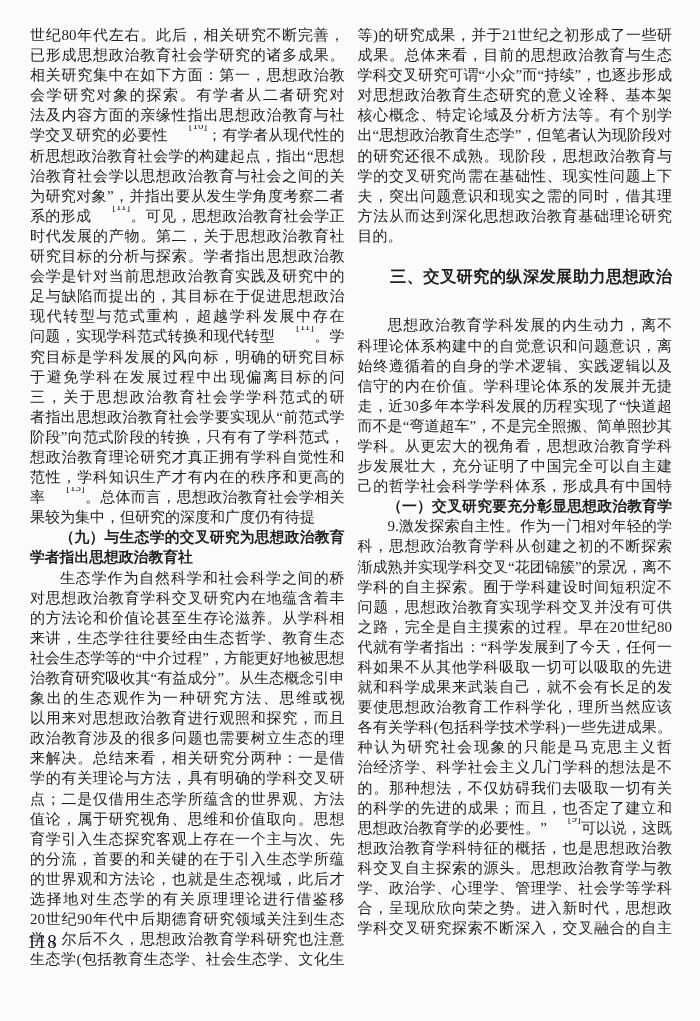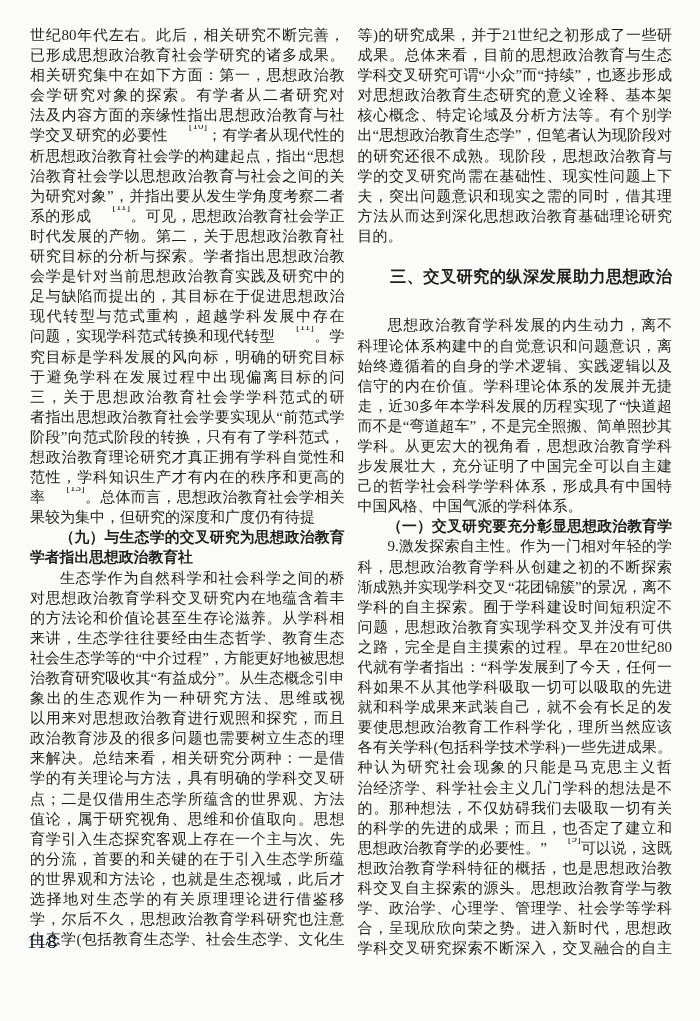--- a/index.html
+++ b/index.html
@@ -115,20 +115,21 @@
           <div class="line jl">以用来对思想政治教育进行观照和探究，而且思想</div>
           <div class="line jl">政治教育涉及的很多问题也需要树立生态的理念</div>
           <div class="line jl">来解决。总结来看，相关研究分两种：一是借用生态</div>
           <div class="line jl">学的有关理论与方法，具有明确的学科交叉研究特</div>
           <div class="line jl">点；二是仅借用生态学所蕴含的世界观、方法论、价</div>
           <div class="line jl">值论，属于研究视角、思维和价值取向。思想政治教</div>
           <div class="line jl">育学引入生态探究客观上存在一个主与次、先与后</div>
           <div class="line jl">的分流，首要的和关键的在于引入生态学所蕴含着</div>
           <div class="line jl">的世界观和方法论，也就是生态视域，此后才是有</div>
           <div class="line jl">选择地对生态学的有关原理理论进行借鉴移植。从</div>
+          <div class="line jl">20世纪90年代中后期德育研究领域关注到生态</div>
           <div class="line jl">学，尔后不久，思想政治教育学科研究也注意到了</div>
           <div class="line jl">生态学(包括教育生态学、社会生态学、文化生态学</div>
         </div>
       </div>
     <div class="col">
         <div class="block body">
           <div class="line jl">等)的研究成果，并于21世纪之初形成了一些研究</div>
           <div class="line jl">成果。总体来看，目前的思想政治教育与生态学的</div>
           <div class="line jl">学科交叉研究可谓“小众”而“持续”，也逐步形成了</div>
           <div class="line jl">对思想政治教育生态研究的意义诠释、基本架构、</div>
@@ -146,21 +147,20 @@
         <div class="block body">
           <div class="line jl ind">思想政治教育学科发展的内生动力，离不开学</div>
           <div class="line jl">科理论体系构建中的自觉意识和问题意识，离不开</div>
           <div class="line jl">始终遵循着的自身的学术逻辑、实践逻辑以及共同</div>
           <div class="line jl">信守的内在价值。学科理论体系的发展并无捷径可</div>
           <div class="line jl">走，近30多年本学科发展的历程实现了“快道超车”</div>
           <div class="line jl">而不是“弯道超车”，不是完全照搬、简单照抄其他</div>
           <div class="line jl">学科。从更宏大的视角看，思想政治教育学科的逐</div>
           <div class="line jl">步发展壮大，充分证明了中国完全可以自主建构自</div>
           <div class="line jl">己的哲学社会科学学科体系，形成具有中国特色、</div>
-          <div class="line ll">中国风格、中国气派的学科体系。</div>
         </div>
         <div class="block h2">
           <div class="line jl ind">（一）交叉研究要充分彰显思想政治教育学科</div>
         </div>
         <div class="block body">
           <div class="line jl ind">9.激发探索自主性。作为一门相对年轻的学</div>
           <div class="line jl">科，思想政治教育学科从创建之初的不断探索到逐</div>
           <div class="line jl">渐成熟并实现学科交叉“花团锦簇”的景况，离不开</div>
           <div class="line jl">学科的自主探索。囿于学科建设时间短积淀不足等</div>
           <div class="line jl">问题，思想政治教育实现学科交叉并没有可供借鉴</div>

